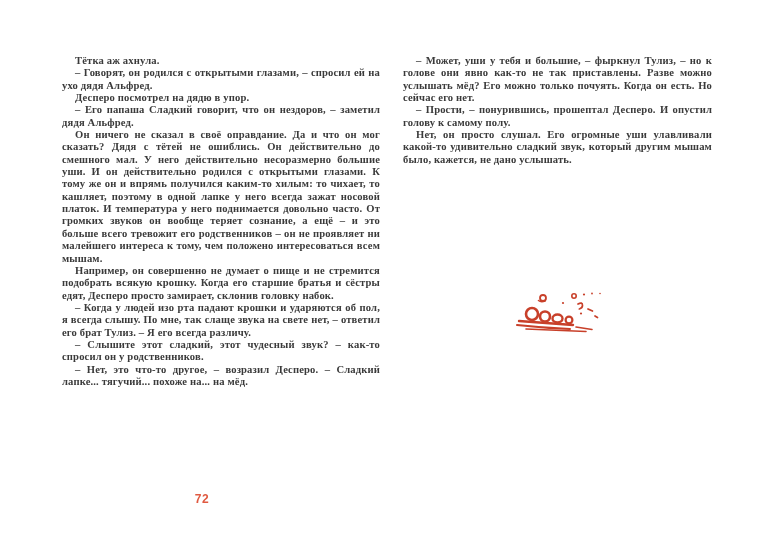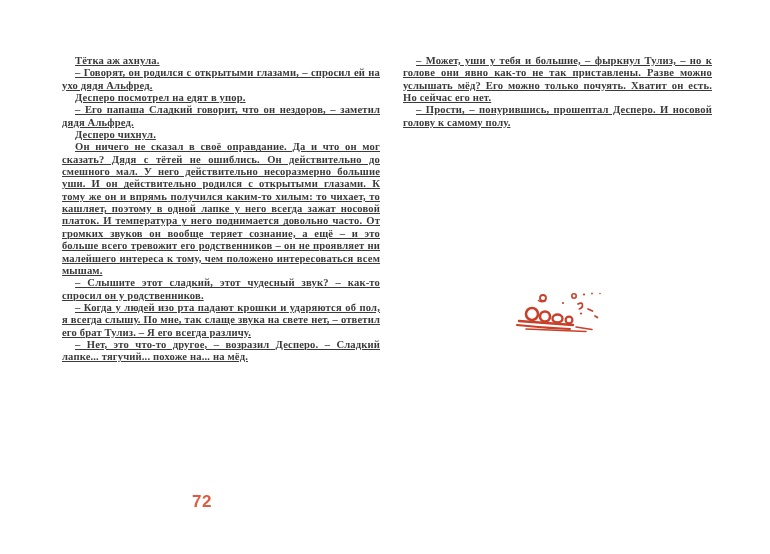--- a/index.html
+++ b/index.html
@@ -22,64 +22,64 @@
     color: #3a3a3a;
     font-size: 10.6px;
     line-height: 12.35px;
     font-weight: bold;
     letter-spacing: 0.15px;
   }
   .col p {
     margin: 0;
     padding: 0;
     text-indent: 13px;
-    text-decoration: underline;
   }
   .col-left  { left: 62px;  width: 318px; }
   .col-right { left: 403px; width: 309px; }
   .doodle {
     position: absolute;
     left: 516px;
     top: 290px;
     width: 92px;
     height: 48px;
   }
   .pagenum {
     position: absolute;
     left: 170px;
     top: 492px;
     width: 64px;
     text-align: center;
-    font-size: 17px;
+    font-size: 12px;
     font-weight: bold;
     color: #e05a41;
     font-family: "Liberation Sans", "DejaVu Sans", sans-serif;
     letter-spacing: 0.5px;
   }
 </style>
 </head>
 <body>
 
 <div class="page">
 
   <div class="col col-left">
       <p>Тётка аж ахнула.</p>
       <p>– Говорят, он родился с открытыми глазами, – спросил ей на ухо дядя Альфред.</p>
-      <p>Десперо посмотрел на едят в упор.</p>
+      <p>Десперо посмотрел на дядю в упор.</p>
       <p>– Его папаша Сладкий говорит, что он нездоров, – заметил дядя Альфред.</p>
-      <p>Десперо чихнул.</p>
       <p>Он ничего не сказал в своё оправдание. Да и что он мог сказать? Дядя с тётей не ошиблись. Он действительно до смешного мал. У него действительно несоразмерно большие уши. И он действительно родился с открытыми глазами. К тому же он и впрямь получился каким-то хилым: то чихает, то кашляет, поэтому в одной лапке у него всегда зажат носовой платок. И температура у него поднимается довольно часто. От громких звуков он вообще теряет сознание, а ещё – и это больше всего тревожит его родственников – он не проявляет ни малейшего интереса к тому, чем положено интересоваться всем мышам.</p>
+      <p>Например, он совершенно не думает о пище и не стремится подобрать всякую крошку. Когда его старшие братья и сёстры едят, Десперо просто замирает, склонив головку набок.</p>
+      <p>– Когда у людей изо рта падают крошки и ударяются об пол, я всегда слышу. По мне, так слаще звука на свете нет, – ответил его брат Тулиз. – Я его всегда различу.</p>
       <p>– Слышите этот сладкий, этот чудесный звук? – как-то спросил он у родственников.</p>
-      <p>– Когда у людей изо рта падают крошки и ударяются об пол, я всегда слышу. По мне, так слаще звука на свете нет, – ответил его брат Тулиз. – Я его всегда различу.</p>
       <p>– Нет, это что-то другое, – возразил Десперо. – Сладкий лапке... тягучий... похоже на... на мёд.</p>
     </div>
 
   <div class="col col-right">
-      <p>– Может, уши у тебя и большие, – фыркнул Тулиз, – но к голове они явно как-то не так приставлены. Разве можно услышать мёд? Его можно только почуять. Хватит он есть. Но сейчас его нет.</p>
-      <p>– Прости, – понурившись, прошептал Десперо. И носовой голову к самому полу.</p>
+      <p>– Может, уши у тебя и большие, – фыркнул Тулиз, – но к голове они явно как-то не так приставлены. Разве можно услышать мёд? Его можно только почуять. Когда он есть. Но сейчас его нет.</p>
+      <p>– Прости, – понурившись, прошептал Десперо. И опустил голову к самому полу.</p>
+      <p>Нет, он просто слушал. Его огромные уши улавливали какой-то удивительно сладкий звук, который другим мышам было, кажется, не дано услышать.</p>
     </div>
 
   <svg class="doodle" viewBox="0 0 92 48" xmlns="http://www.w3.org/2000/svg">
     <g stroke="#c8402a" fill="none" stroke-linecap="round">
 
       <path d="M3 31 L57 35" stroke-width="2.4"></path>
       <path d="M1 35 Q28 38 54 39" stroke-width="2"></path>
       <path d="M10 39 L70 41.5" stroke-width="1.6"></path>
       <path d="M60 37 L76 39.5" stroke-width="1.6"></path>
 

